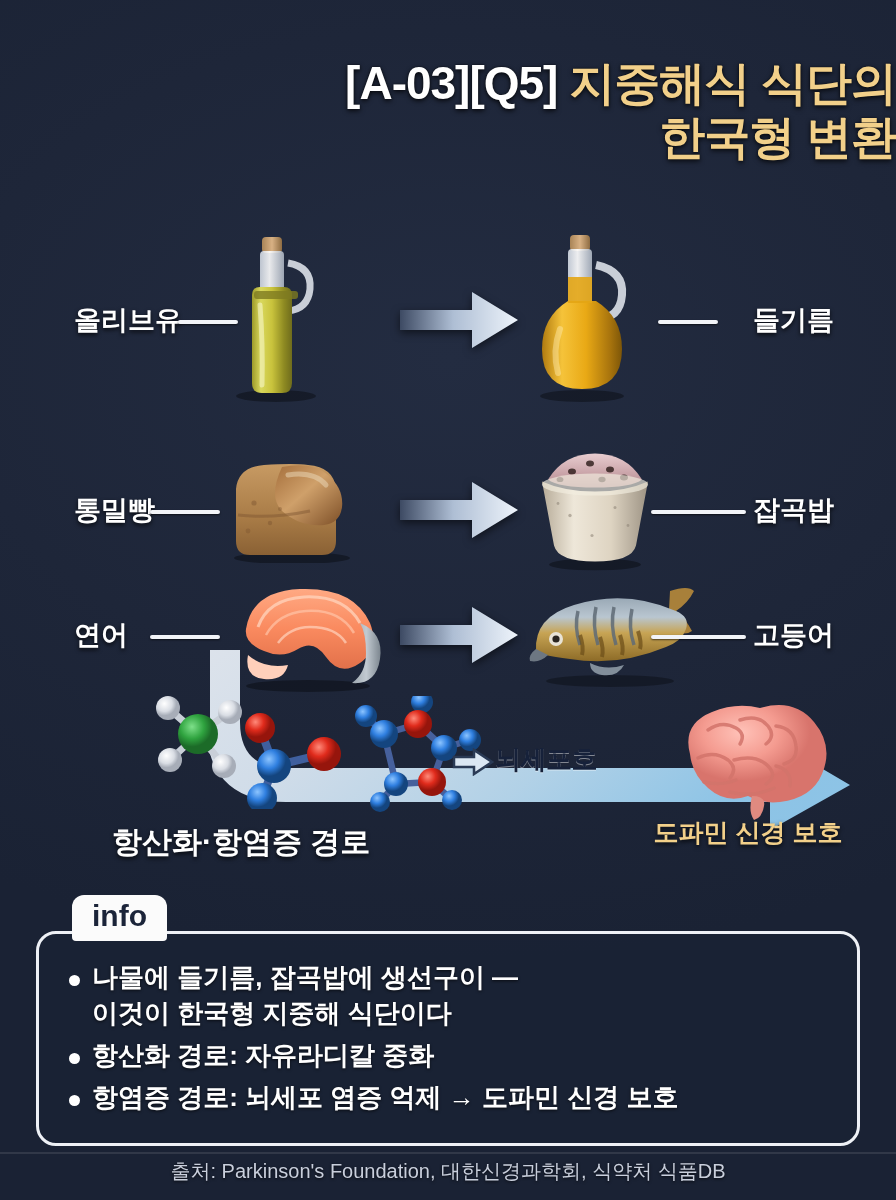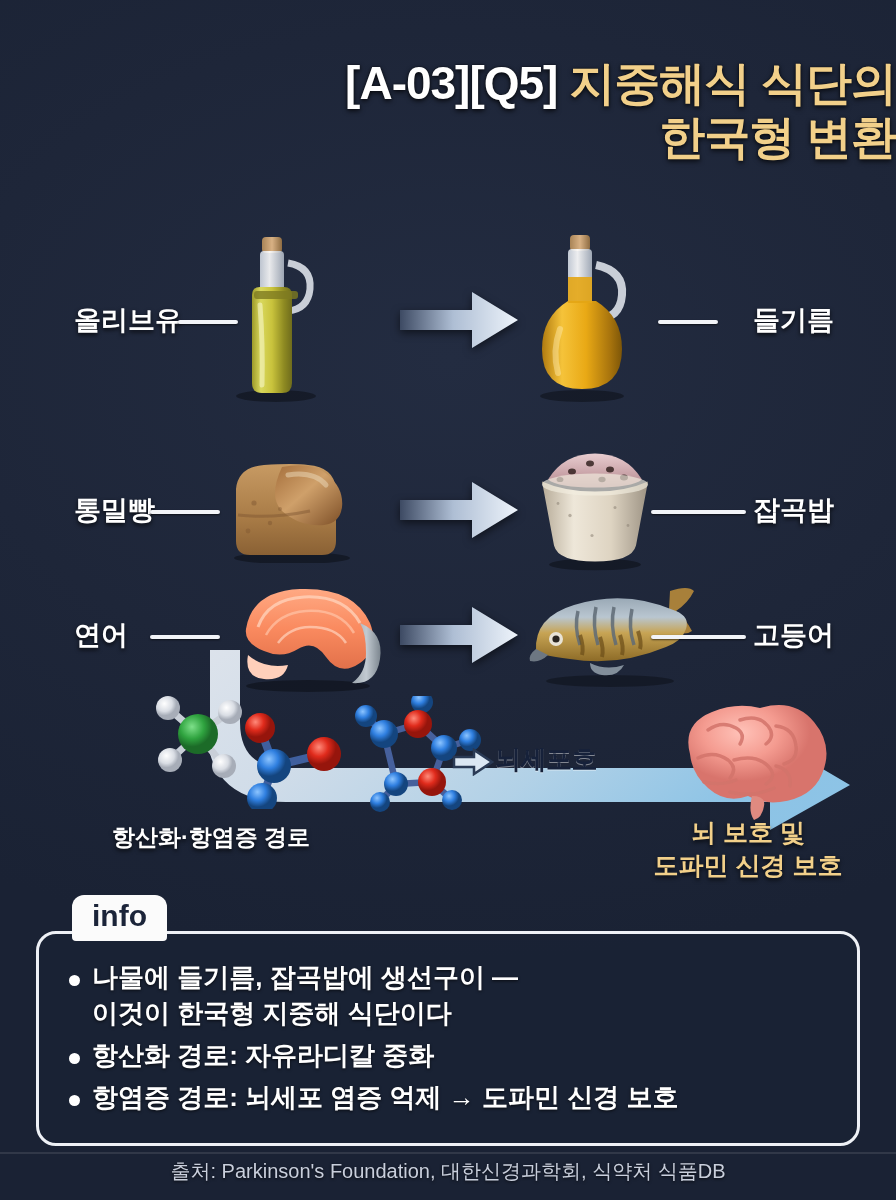--- a/index.html
+++ b/index.html
@@ -85,21 +85,21 @@
     color:#16213a; font-size:26px; font-weight:bold;
     letter-spacing:-0.5px; white-space:nowrap;
     text-shadow:0 1px 0 rgba(255,255,255,.45);
   }
   .flow-mini-arrow{ position:absolute; left:452px; top:748px; width:42px; height:28px; }
 
   .brain{ position:absolute; left:668px; top:700px; width:172px; height:120px; }
 
   .path-label{
     position:absolute; top:822px; left:112px;
-    color:#ffffff; font-size:23px; font-weight:bold; white-space:nowrap;
+    color:#ffffff; font-size:30px; font-weight:bold; white-space:nowrap;
     text-shadow:0 2px 4px rgba(0,0,0,.8);
   }
   .outcome{
     position:absolute; top:816px; left:600px; width:296px;
     text-align:center; color:#f2d08a; font-size:25px; font-weight:bold;
     line-height:1.32; text-shadow:0 2px 4px rgba(0,0,0,.8);
   }
 
   
   .info-tag{
@@ -517,21 +517,20 @@
         <path d="M108 66 q16 4 14 20"></path>
         <path d="M36 82 q18 4 32 -2"></path>
         <path d="M62 92 q22 6 44 -4"></path>
       </g>
       <path d="M84 96 q-4 16 2 24 q8 -2 10 -14 q2 -10 -12 -10 z" fill="#e08a80"></path>
     </svg>
   </div>
 
   <div class="path-label">항산화·항염증 경로</div>
   <div class="outcome">
-    <div>뇌 보호 및</div>
     <div>도파민 신경 보호</div>
   </div>
 
   <div class="info-tag">info</div>
   <div class="info-box">
 
     <div class="bullet-row">
       <div class="bullet-dot"></div>
       <div class="bullet-text">
         <span>나물에 들기름, 잡곡밥에 생선구이 —</span>

